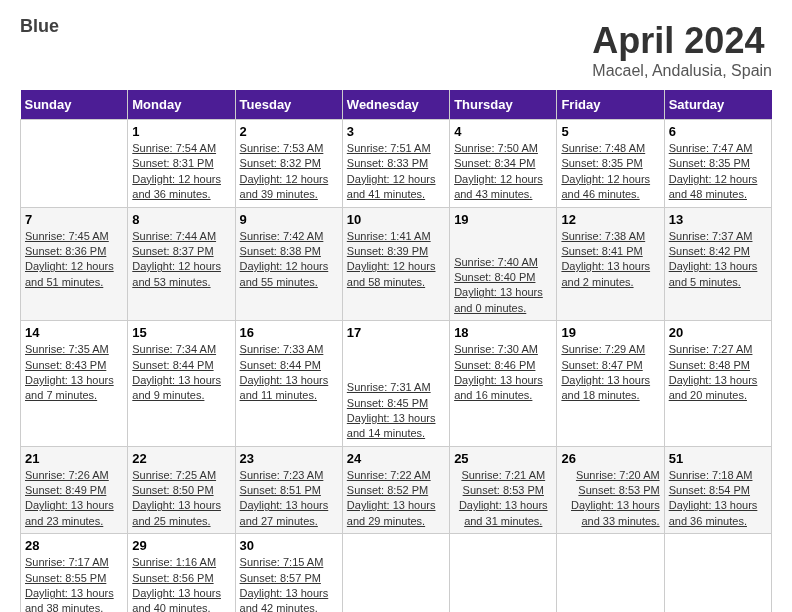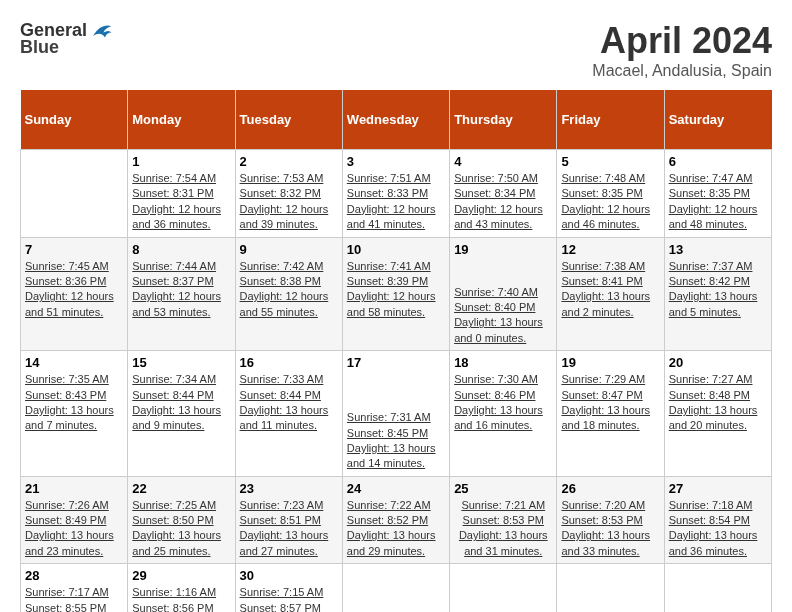--- a/index.html
+++ b/index.html
@@ -29,40 +29,40 @@
       font-size: 18px;
       font-weight: bold;
       color: #404040;
     }
     .logo-icon {
       width: 24px;
       height: 20px;
       margin-left: 2px;
     }
     .title-section {
-      text-align: right;
+      text-align: left;
     }
     .calendar-title {
       font-size: 36px;
       font-weight: bold;
       color: #333;
     }
     .calendar-subtitle {
       font-size: 16px;
       color: #555;
     }
     table {
       width: 100%;
       border-collapse: collapse;
       font-size: 11px;
     }
     th {
-      background-color: #c2410c;
+      background-color: #4c1d95;
       color: #fff;
-      padding: 22px 4px;
+      padding: 7px 4px;
       text-align: left;
       font-size: 13px;
       font-weight: bold;
     }
     td {
       border: 1px solid #ccc;
       vertical-align: top;
       padding: 4px;
       min-height: 80px;
       width: calc(100% / 7);
@@ -90,26 +90,20 @@
     th:not(:last-child), td:not(:last-child) {
       border-right: 1px solid #ccc;
     }
   </style>
 </head>
 <body>
 
 <div class="header-section">
   <div class="logo">
     <div style="display:flex;flex-direction:column;align-items:flex-start;">
-      <div style="display:flex;align-items:center;">
-        <span class="logo-text-general">General</span>
-        <svg class="logo-icon" viewBox="0 0 30 24" xmlns="http://www.w3.org/2000/svg">
-          <path d="M5 18 Q15 2 28 6 Q20 8 18 14 Q25 10 28 14 Q22 14 20 20 Q15 12 5 18Z" fill="#1a6faf"></path>
-        </svg>
-      </div>
       <span class="logo-text-blue" style="margin-top:-4px;">Blue</span>
     </div>
   </div>
   <div class="title-section">
     <div class="calendar-title">April 2024</div>
     <div class="calendar-subtitle">Macael, Andalusia, Spain</div>
   </div>
 </div>
 
 <table>
@@ -187,21 +181,21 @@
         </td>
         <td>
           <div class="day-number">9</div>
           <div class="day-info" style="white-space: pre-line;">Sunrise: 7:42 AM
 Sunset: 8:38 PM
 Daylight: 12 hours
 and 55 minutes.</div>
         </td>
         <td>
           <div class="day-number">10</div>
-          <div class="day-info" style="white-space: pre-line;">Sunrise: 7:41 AM
+          <div class="day-info" style="white-space: pre-line;">Sunrise: 1:41 AM
 Sunset: 8:39 PM
 Daylight: 12 hours
 and 58 minutes.</div>
         </td>
         <td>
           <div class="day-number">19</div>
           <div class="day-info" style="white-space: pre-line; margin-top: 28px;">Sunrise: 7:40 AM
 Sunset: 8:40 PM
 Daylight: 13 hours
 and 0 minutes.</div>
@@ -303,27 +297,27 @@
         </td>
         <td>
           <div class="day-number">25</div>
           <div class="day-info" style="white-space: pre-line; text-align: center;">Sunrise: 7:21 AM
 Sunset: 8:53 PM
 Daylight: 13 hours
 and 31 minutes.</div>
         </td>
         <td>
           <div class="day-number">26</div>
-          <div class="day-info" style="white-space: pre-line;">Sunrise: 7:20 AM
+          <div class="day-info" style="white-space: pre-line; text-align: right;">Sunrise: 7:20 AM
 Sunset: 8:53 PM
 Daylight: 13 hours
 and 33 minutes.</div>
         </td>
         <td>
-          <div class="day-number">27</div>
+          <div class="day-number">51</div>
           <div class="day-info" style="white-space: pre-line;">Sunrise: 7:18 AM
 Sunset: 8:54 PM
 Daylight: 13 hours
 and 36 minutes.</div>
         </td>
       </tr>
       <tr>
         <td>
           <div class="day-number">28</div>
           <div class="day-info" style="white-space: pre-line;">Sunrise: 7:17 AM

